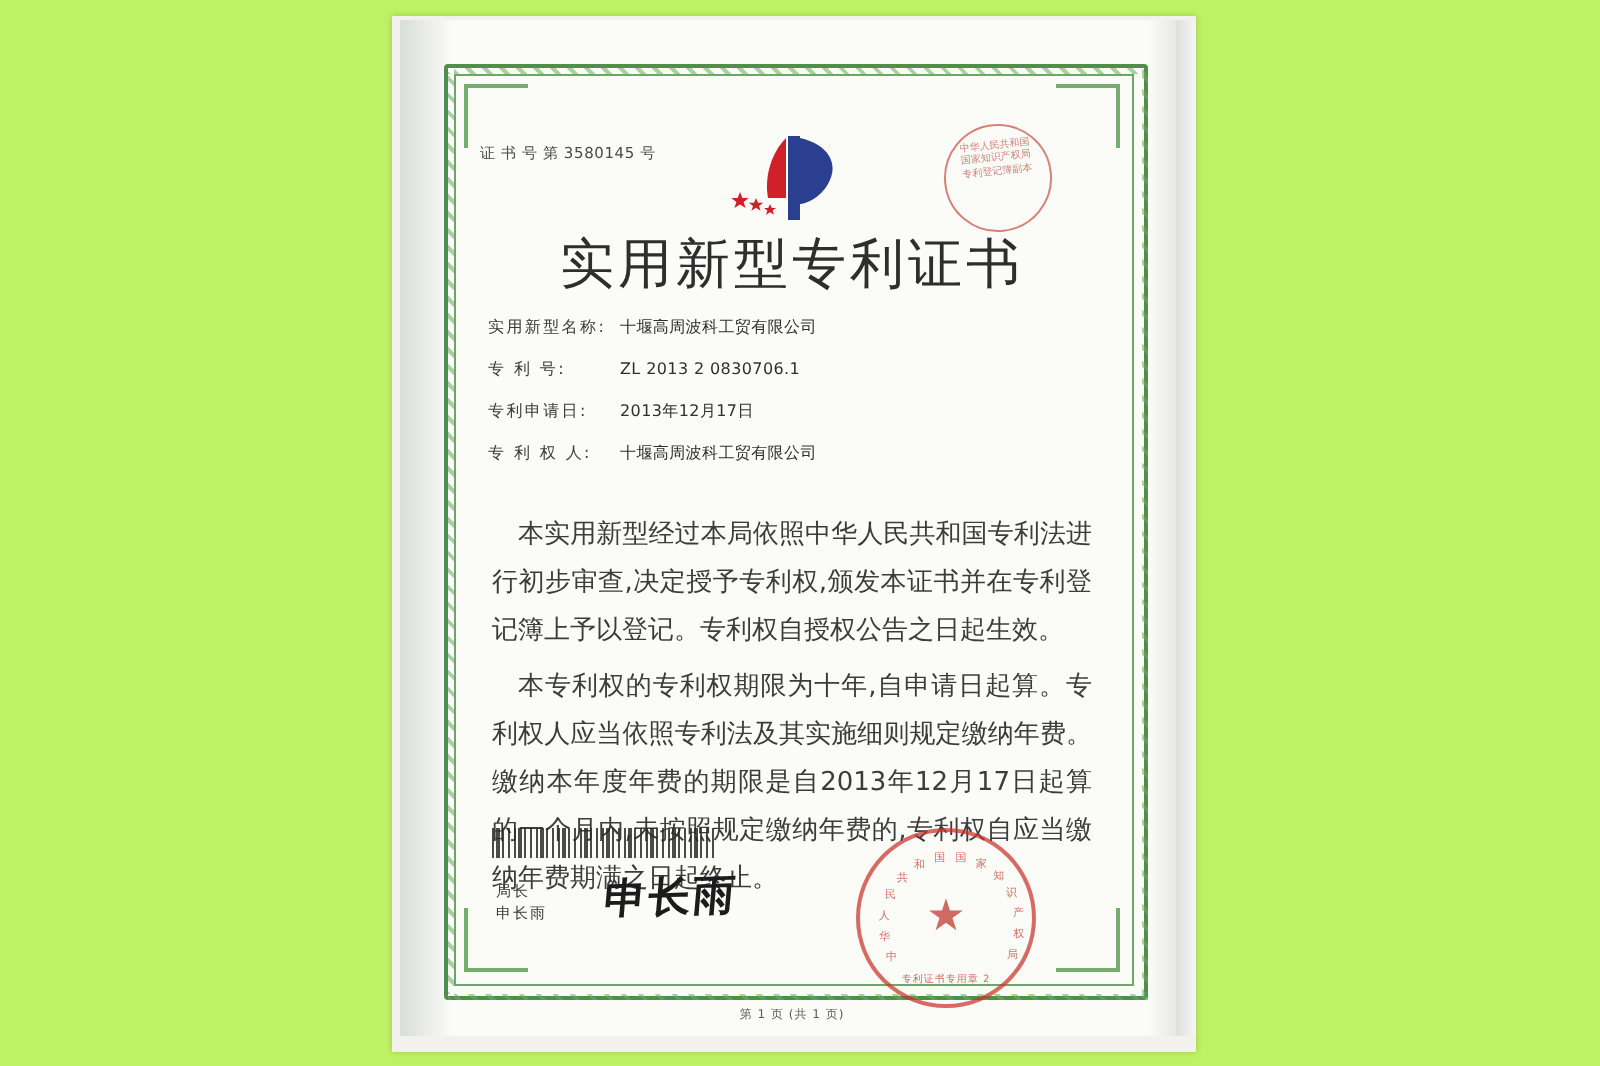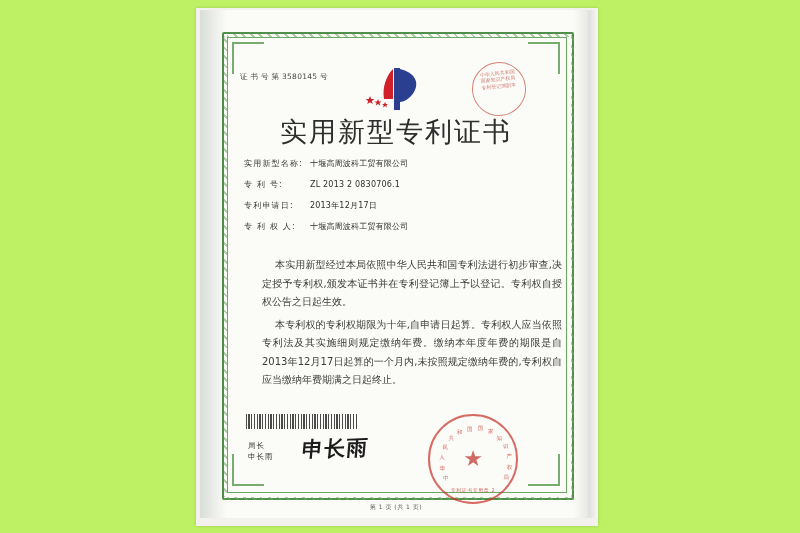--- a/index.html
+++ b/index.html
@@ -171,25 +171,24 @@
   }
   .field-value {
     color: #2f2f2f;
     letter-spacing: 0.2px;
   }
 
   .body-text {
     position: absolute;
     left: 10px; top: 208px;
     width: 300px;
-    font-size: 10px;
+    font-size: 13px;
     line-height: 1.85;
     color: #3c3c3c;
     text-align: justify;
-    margin-left: 16px;
   }
   .body-text p { margin: 0 0 4px 0; text-indent: 13px; }
 
   
   .barcode {
     position: absolute;
     left: 10px; top: 366px;
     width: 112px; height: 15px;
     background:
       repeating-linear-gradient(90deg,

